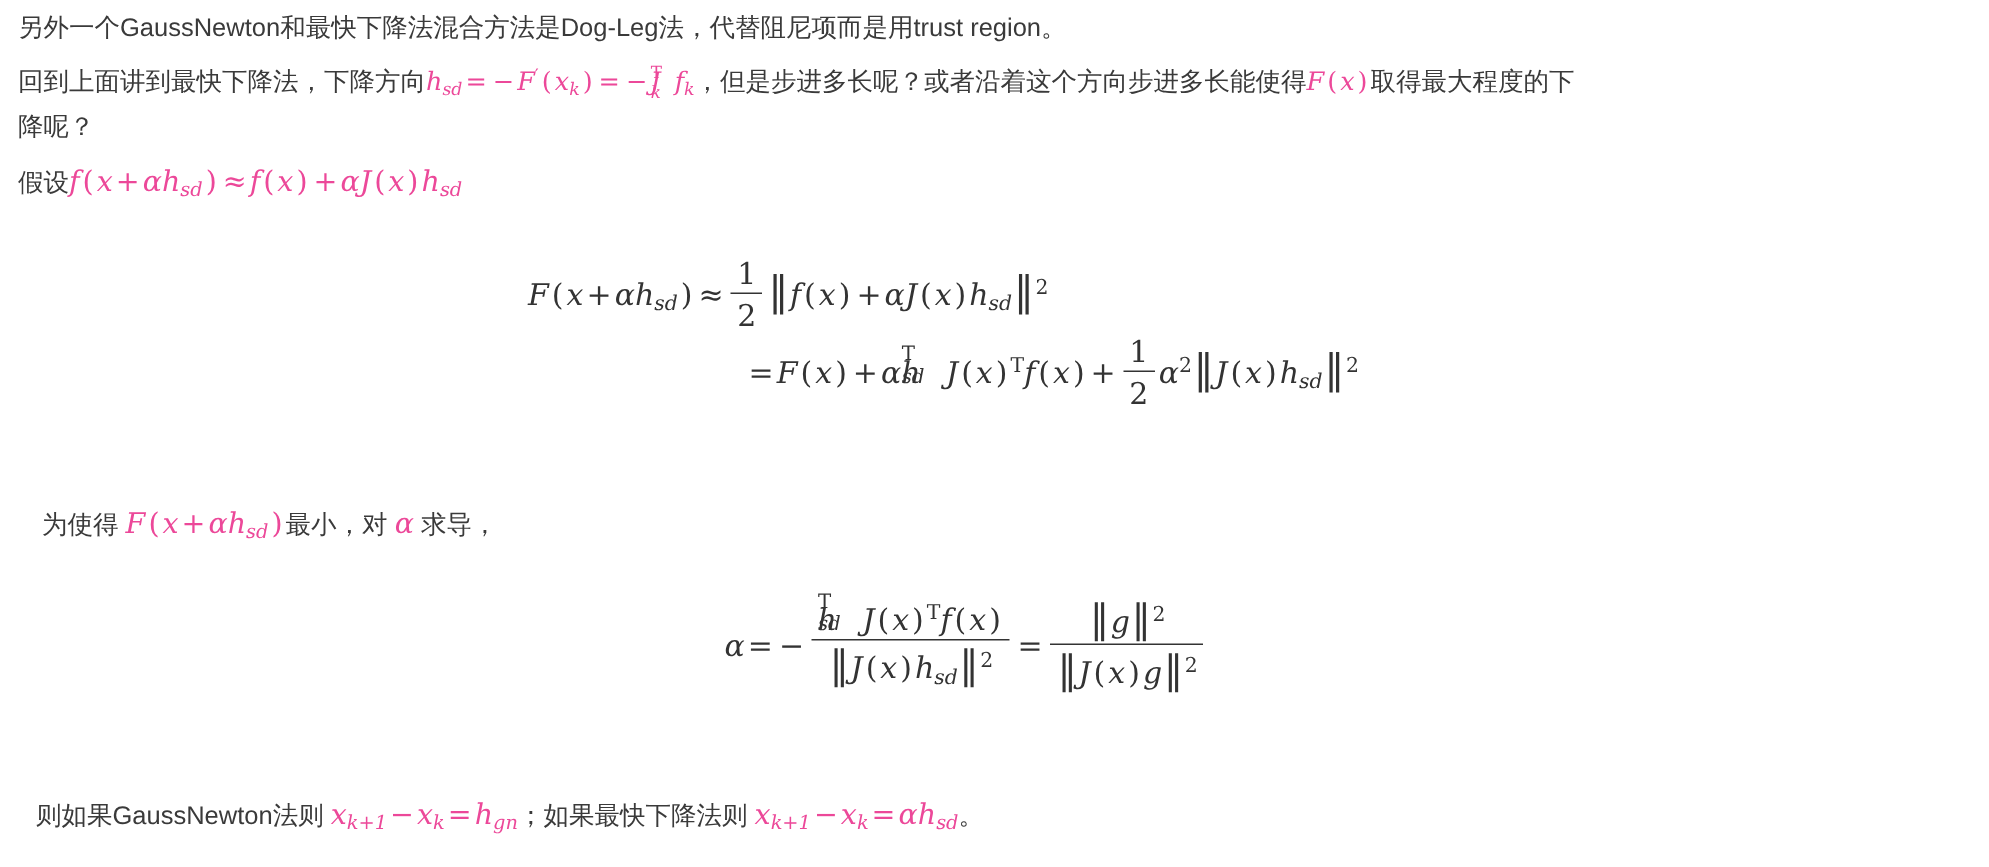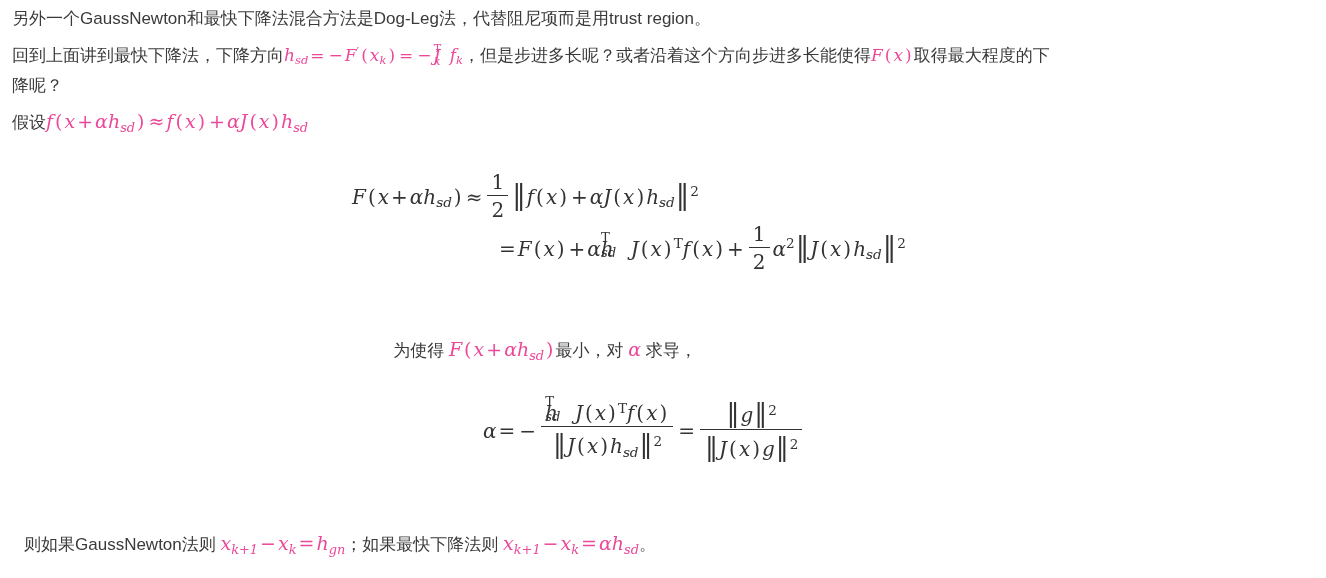--- a/index.html
+++ b/index.html
@@ -23,21 +23,21 @@
   }
   .para {
     font-size: 17px;
     line-height: 30px;
     color: #3a3a3a;
     padding: 0 12px;
   }
   .para.p1 { position: absolute; top: 4px; left: 0; right: 0; }
   .para.p2 { position: absolute; top: 40px; left: 0; right: 0; }
   .para.p3 { position: absolute; top: 106px; left: 0; right: 0; }
-  .para.p4 { position: absolute; top: 334px; left: 16px; right: 0; text-align: center; }
+  .para.p4 { position: absolute; top: 334px; left: 16px; right: 0; }
   .para.p5 { position: absolute; top: 528px; left: 0; right: 0; margin-left: 12px; }
 
   
   .math {
     font-family: "DejaVu Serif", serif;
     font-style: italic;
     color: #ec4899;
     white-space: nowrap;
   }
   .mi { font-style: italic; }

